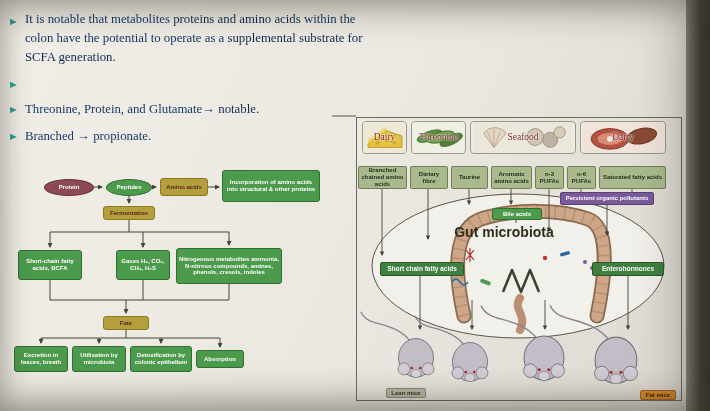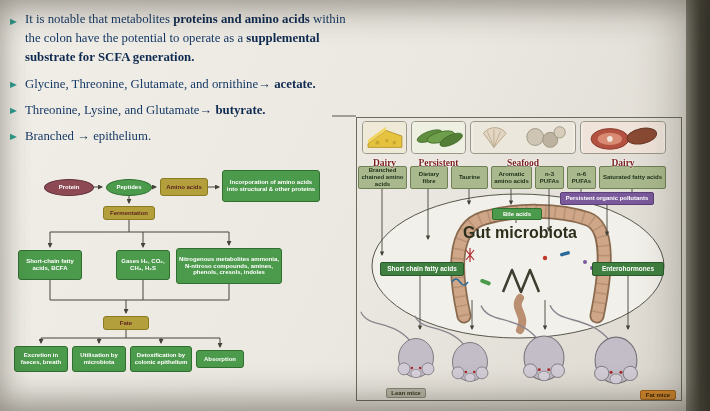--- a/index.html
+++ b/index.html
@@ -14,21 +14,21 @@
     box-shadow:inset 0 8px 30px rgba(70,65,50,.25), inset 0 -10px 30px rgba(70,65,50,.28), inset -30px 0 45px rgba(40,38,28,.30);}
   .slide{position:absolute;left:0;top:0;width:688px;height:411px;
     background:linear-gradient(115deg,#f1eee8 0%,#ebe8e1 55%,#ddd9d1 100%);}
   .dark-band{position:absolute;right:0;top:0;width:24px;height:100%;z-index:5;
     background:linear-gradient(to right,#8a887c,#46453c 60%,#33322b);}
   
   .bullets{position:absolute;left:10px;top:10px;width:354px;z-index:3}
   .bullet{display:flex;gap:8px;margin-bottom:7px;font-family:"Liberation Serif",serif;
     font-size:12.8px;color:var(--ink);line-height:1.5}
   .bullet .marker{color:var(--accent-teal);font-size:9px;line-height:2.1;flex:0 0 auto;transform:scaleY(.9)}
-  .bullet .bold{font-weight:bold;color:#0f2a50}
+  .bullet .bold{font-weight:normal;color:#0f2a50}
   
   .n{position:absolute;display:flex;align-items:center;justify-content:center;text-align:center;
     z-index:3;font-size:6px;line-height:1.15;padding:1px}
   .greenbox{background:var(--green-box);color:#fff;font-weight:bold;border:1px solid #2f6f2f;border-radius:3px}
   .mustardbox{background:var(--mustard);color:#5a1f1f;font-weight:bold;border:1px solid #8a7a20;border-radius:3px}
   .ell{border-radius:50%;color:#fff;font-weight:bold}
   .maroonell{background:var(--maroon);border:1px solid #5f2f38}
   .greenell{background:var(--green-box);border:1px solid #2f6f2f}
   #n-protein{left:44px;top:179px;width:50px;height:17px}
   #n-peptides{left:106px;top:179px;width:46px;height:17px}
@@ -41,35 +41,35 @@
   #n-fate{left:103px;top:316px;width:46px;height:14px}
   #n-excr{left:14px;top:346px;width:54px;height:26px}
   #n-util{left:72px;top:346px;width:54px;height:26px}
   #n-detox{left:130px;top:346px;width:62px;height:26px}
   #n-abs{left:196px;top:350px;width:48px;height:18px}
   
   #diag-border{position:absolute;left:356px;top:117px;width:326px;height:284px;border:1px solid #6b6b5c;z-index:2}
   .card{position:absolute;top:121px;height:33px;background:#f1eee6;border:1px solid #9a988a;border-radius:4px;overflow:hidden;z-index:3}
   #card-dairy{left:362px;width:45px} #card-veg{left:411px;width:55px}
   #card-sea{left:470px;width:106px} #card-meat{left:580px;width:86px}
-  .flabel{position:absolute;top:158px;z-index:4;text-align:center;font-family:"Liberation Serif",serif;
-    font-weight:bold;color:#7a1f1f;font-size:9.5px;text-shadow:0 0 2px #fff,0 0 2px #fff}
+  .flabel{position:absolute;top:132px;z-index:4;text-align:center;font-family:"Liberation Serif",serif;
+    font-weight:normal;color:#7a1f1f;font-size:9.5px;text-shadow:0 0 2px #fff,0 0 2px #fff}
   #lbl-dairy{left:362px;width:45px} #lbl-veg{left:411px;width:55px}
   #lbl-sea{left:470px;width:106px} #lbl-meat{left:580px;width:86px}
   .fbox{position:absolute;top:166px;height:23px;background:var(--factor-green);border:1px solid #6f8054;
     border-radius:2px;color:#20331b;font-size:6px;font-weight:bold;display:flex;align-items:center;
     justify-content:center;text-align:center;line-height:1.12;padding:1px;z-index:3}
   #f0{left:358px;width:49px} #f1{left:410px;width:38px} #f2{left:451px;width:37px}
   #f3{left:491px;width:41px} #f4{left:535px;width:29px} #f5{left:567px;width:29px} #f6{left:599px;width:67px}
   .tag{position:absolute;display:flex;align-items:center;justify-content:center;text-align:center;
     font-weight:bold;border-radius:2px;z-index:3;line-height:1.1}
   #pollutants{left:560px;top:192px;width:94px;height:13px;background:var(--purple);color:#fff;font-size:6px;border:1px solid #5a3f78}
   #bile{left:492px;top:208px;width:50px;height:12px;background:var(--green-box);color:#fff;font-size:6px;border:1px solid #2f6f2f}
-  #gut-title{position:absolute;left:440px;top:224px;width:160px;text-align:center;font-weight:bold;
-    font-size:16px;color:#2e2e1c;z-index:3}
+  #gut-title{position:absolute;left:424px;top:224px;width:160px;text-align:center;font-weight:bold;
+    font-size:14px;color:#2e2e1c;z-index:3}
   #scfa-box{left:380px;top:262px;width:84px;height:14px;background:var(--dark-green);color:#fff;font-size:6.5px;border:1px solid #2a5a2a}
   #entero-box{left:592px;top:262px;width:72px;height:14px;background:var(--dark-green);color:#fff;font-size:6.5px;border:1px solid #2a5a2a}
   #lean{left:386px;top:388px;width:40px;height:10px;background:#b8b8a8;color:#33331f;font-size:6px;border:1px solid #8a8a7a}
   #fat{left:640px;top:390px;width:36px;height:10px;background:var(--orange);color:#3a2000;font-size:6px;border:1px solid #a5661c}
   #connectors{position:absolute;left:0;top:0;z-index:1;pointer-events:none}
   .icon-svg{display:block;width:100%;height:100%}
 </style>
 </head>
 <body>
 
@@ -156,29 +156,28 @@
       </g>
     </svg>
 
     <div class="bullets">
         <div class="bullet">
           <span class="marker">▶</span>
           <span><span>It is notable that metabolites </span><span class="bold">proteins and amino acids</span><span> within the colon have the potential to operate as a </span><span class="bold">supplemental substrate for SCFA generation.</span></span>
         </div>
         <div class="bullet">
           <span class="marker">▶</span>
-          <span><span>Glycine, Threonine, Glutamate, and ornithine</span><span class="bold">→ </span><span class="bold">acetate.</span></span>
-        </div>
-        <div class="bullet">
-          <span class="marker">▶</span>
-          <span><span>Threonine, Lysine, and Glutamate</span><span class="bold">→ </span><span class="bold">butyrate.</span></span>
-        </div>
-        <div class="bullet">
-          <span class="marker">▶</span>
-          <span><span>Branched </span><span class="bold">→ </span><span>epithelium.</span></span>
+        </div>
+        <div class="bullet">
+          <span class="marker">▶</span>
+          <span><span>Threonine, Protein, and Glutamate</span><span class="bold">→ </span><span class="bold">notable.</span></span>
+        </div>
+        <div class="bullet">
+          <span class="marker">▶</span>
+          <span><span>Branched </span><span class="bold">→ </span><span>propionate.</span></span>
         </div>
       </div>
 
     <div class="n ell maroonell" id="n-protein">Protein</div>
     <div class="n ell greenell" id="n-peptides">Peptides</div>
     <div class="n mustardbox" id="n-amino">Amino acids</div>
     <div class="n greenbox" id="n-incorp">Incorporation of amino acids into structural &amp; other proteins</div>
     <div class="n mustardbox" id="n-ferm">Fermentation</div>
     <div class="n greenbox" id="n-scfa">Short-chain fatty acids, BCFA</div>
     <div class="n greenbox" id="n-gases">Gases H₂, CO₂, CH₄, H₂S</div>
@@ -223,21 +222,21 @@
       <svg class="icon-svg" viewBox="0 0 86 33">
         <rect width="86" height="33" fill="#f0e4da"></rect>
         <ellipse cx="29" cy="18" rx="20" ry="11" fill="#b35240" stroke="#8a3a2c" stroke-width="1"></ellipse>
         <ellipse cx="29" cy="18" rx="13" ry="6.5" fill="#d98a72"></ellipse>
         <circle cx="29" cy="18" r="3" fill="#f0e6da"></circle>
         <ellipse cx="63" cy="15" rx="16" ry="8" fill="#8a4a34" stroke="#6a3524" stroke-width="1" transform="rotate(-12 63 15)"></ellipse>
       </svg>
     </div>
 
     <div class="flabel" id="lbl-dairy">Dairy</div>
-    <div class="flabel" id="lbl-veg">Persistent</div>
+    <div class="flabel" id="lbl-veg">Threonine</div>
     <div class="flabel" id="lbl-sea">Seafood</div>
     <div class="flabel" id="lbl-meat">Dairy</div>
 
     <div class="fbox" id="f0">Branched chained amino acids</div>
     <div class="fbox" id="f1">Dietary fibre</div>
     <div class="fbox" id="f2">Taurine</div>
     <div class="fbox" id="f3">Aromatic amino acids</div>
     <div class="fbox" id="f4">n-3 PUFAs</div>
     <div class="fbox" id="f5">n-6 PUFAs</div>
     <div class="fbox" id="f6">Saturated fatty acids</div>

